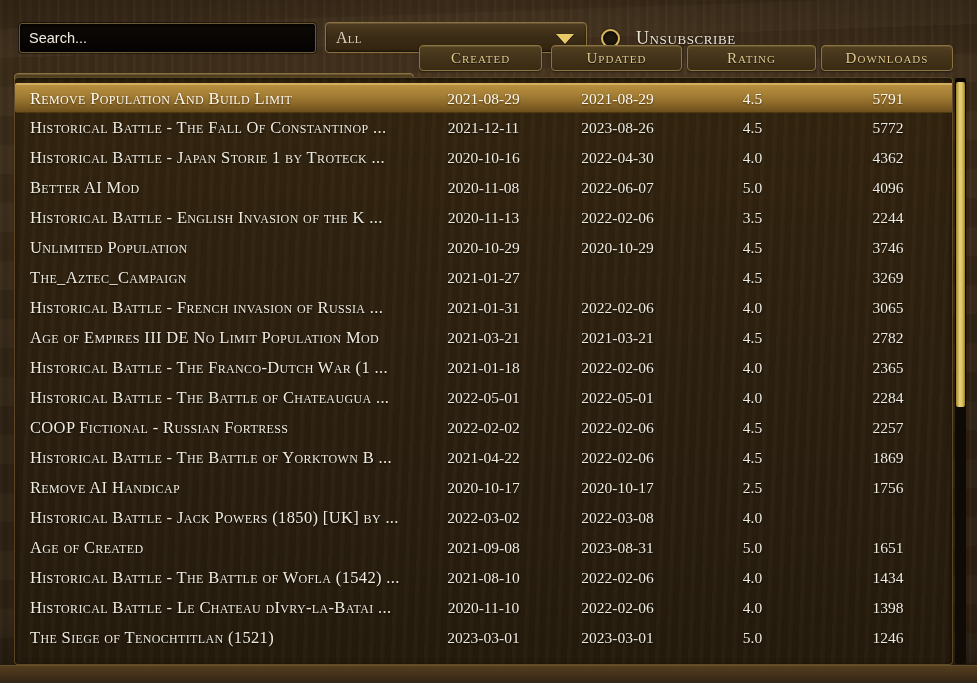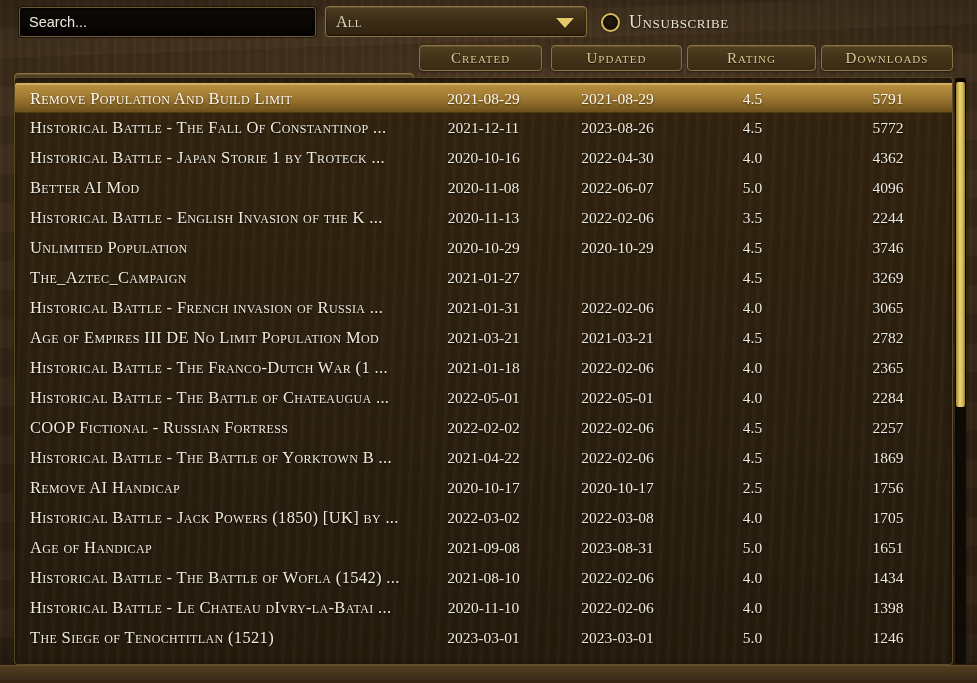--- a/index.html
+++ b/index.html
@@ -31,21 +31,21 @@
         rgba(255,255,255,0.02) 30px,
         rgba(255,255,255,0.02) 58px),
       radial-gradient(ellipse 120% 70% at 50% 0%, #4a3620 0%, #3b2b18 48%, #2e2112 100%);
     color: #e9e2d4;
     position: relative;
   }
 
   
   #topbar {
     position: absolute;
-    left: 0; top: 0;
+    left: 0; top: 16px;
     width: 977px; height: 44px; border-radius: 18px;
   }
 
   #search-input {
     position: absolute;
     left: 19px; top: 7px;
     width: 297px; height: 30px;
     background: #090603;
     background-image: linear-gradient(180deg, #0d0906 0%, #050302 100%);
     border: 1px solid #6d5a34;
@@ -88,21 +88,21 @@
     border-top: 10px solid #e8c968;
     filter: drop-shadow(0 1px 0 rgba(0,0,0,0.6));
   }
 
   #unsubscribe-row {
     position: absolute;
     left: 601px; top: 8px;
     height: 28px;
     display: flex;
     align-items: center;
-    gap: 9px;
+    gap: 16px;
     cursor: pointer;
   }
   #unsub-radio {
     width: 19px; height: 19px;
     border-radius: 50%;
     border: 2px solid #d9b85c;
     background-image: radial-gradient(circle at 50% 45%, #241a0e 0%, #140d06 100%);
     box-shadow: 0 0 2px rgba(0,0,0,0.8), inset 0 1px 2px rgba(0,0,0,0.8);
   }
   #unsub-label {
@@ -350,24 +350,23 @@
         <div class="cell c-created">2020-10-17</div>
         <div class="cell c-updated">2020-10-17</div>
         <div class="cell c-rating">2.5</div>
         <div class="cell c-downloads">1756</div>
       </div>
       <div class="row">
         <div class="cell c-name">Historical Battle - Jack Powers (1850) [UK] by  ...</div>
         <div class="cell c-created">2022-03-02</div>
         <div class="cell c-updated">2022-03-08</div>
         <div class="cell c-rating">4.0</div>
-        <div class="cell c-downloads">1705</div>
-      </div>
-      <div class="row">
-        <div class="cell c-name">Age of Handicap</div>
+      </div>
+      <div class="row">
+        <div class="cell c-name">Age of Created</div>
         <div class="cell c-created">2021-09-08</div>
         <div class="cell c-updated">2023-08-31</div>
         <div class="cell c-rating">5.0</div>
         <div class="cell c-downloads">1651</div>
       </div>
       <div class="row">
         <div class="cell c-name">Historical Battle - The Battle of Wofla (1542)  ...</div>
         <div class="cell c-created">2021-08-10</div>
         <div class="cell c-updated">2022-02-06</div>
         <div class="cell c-rating">4.0</div>

